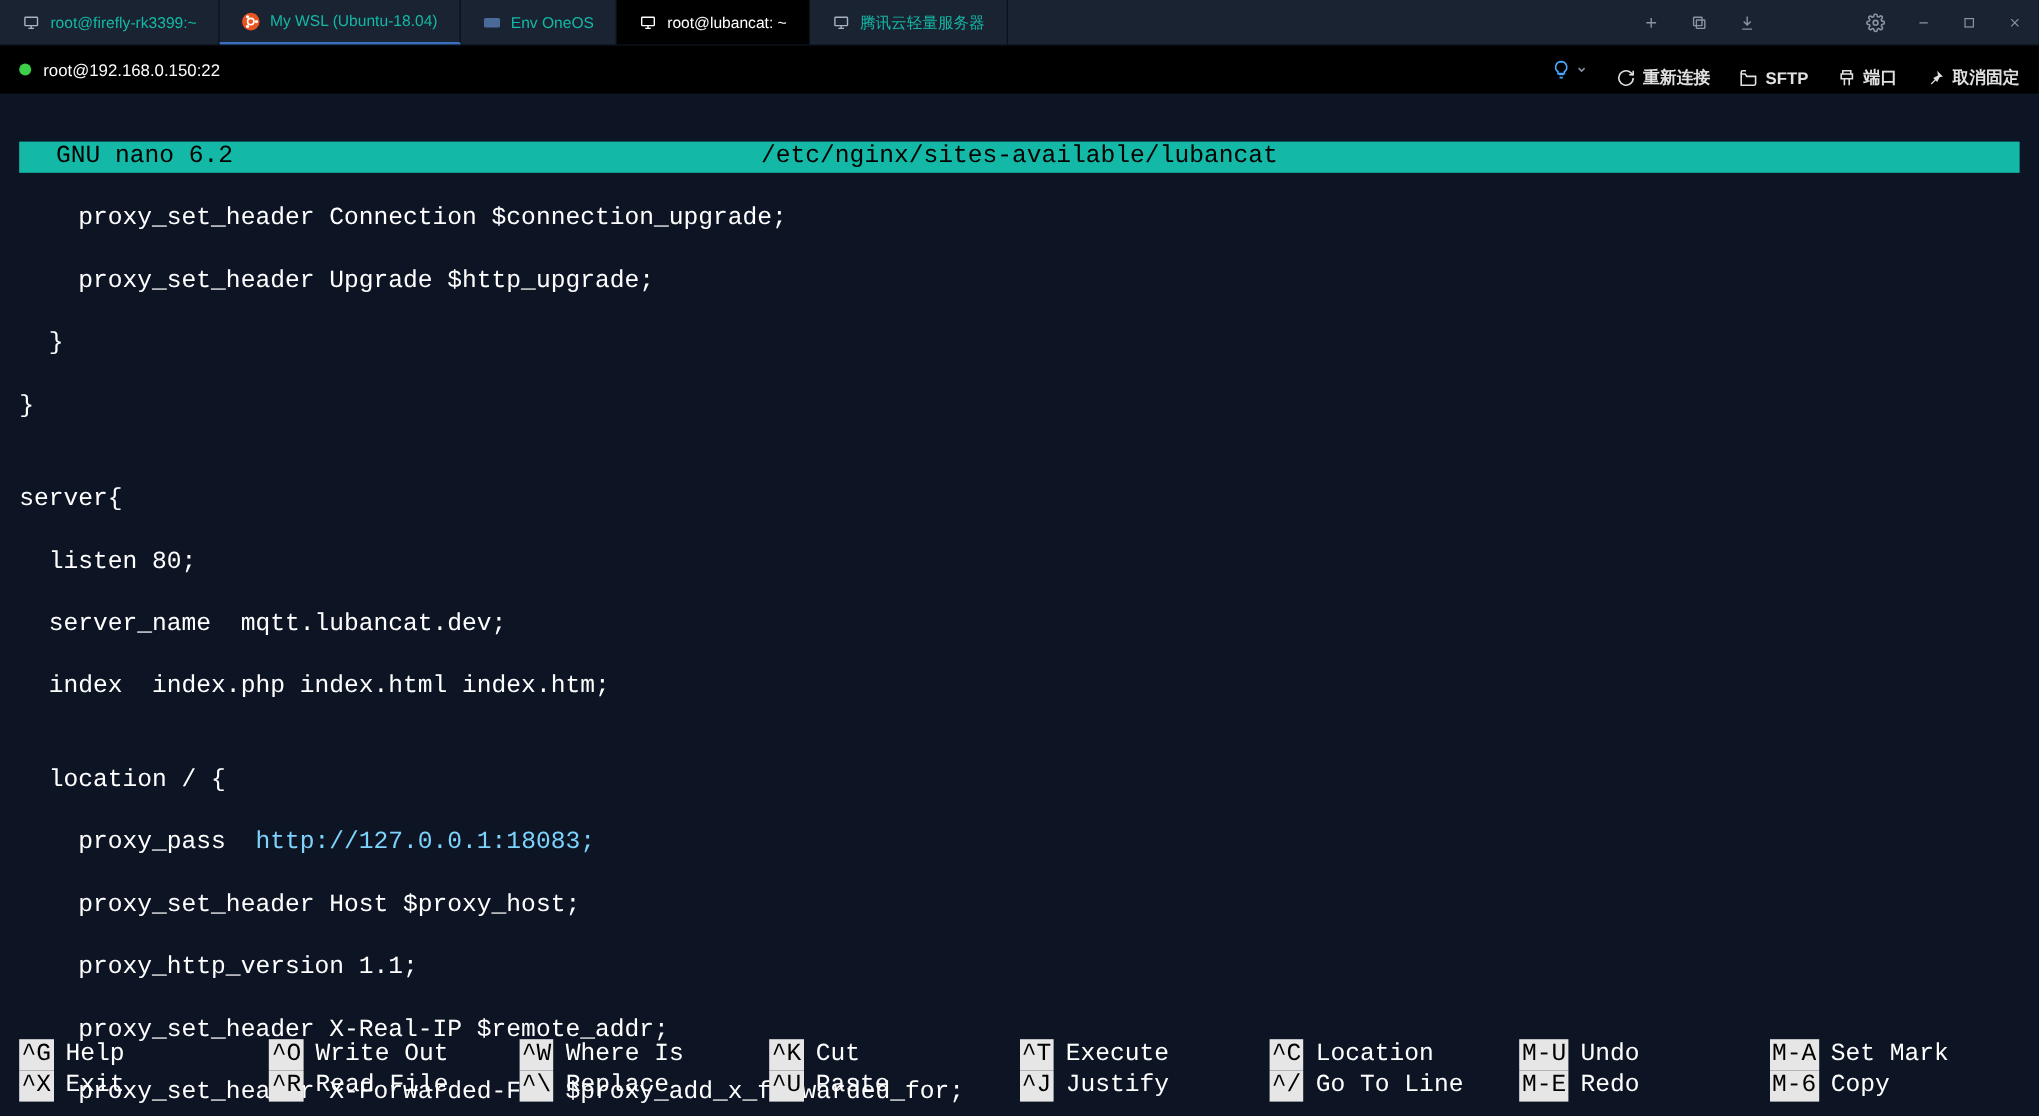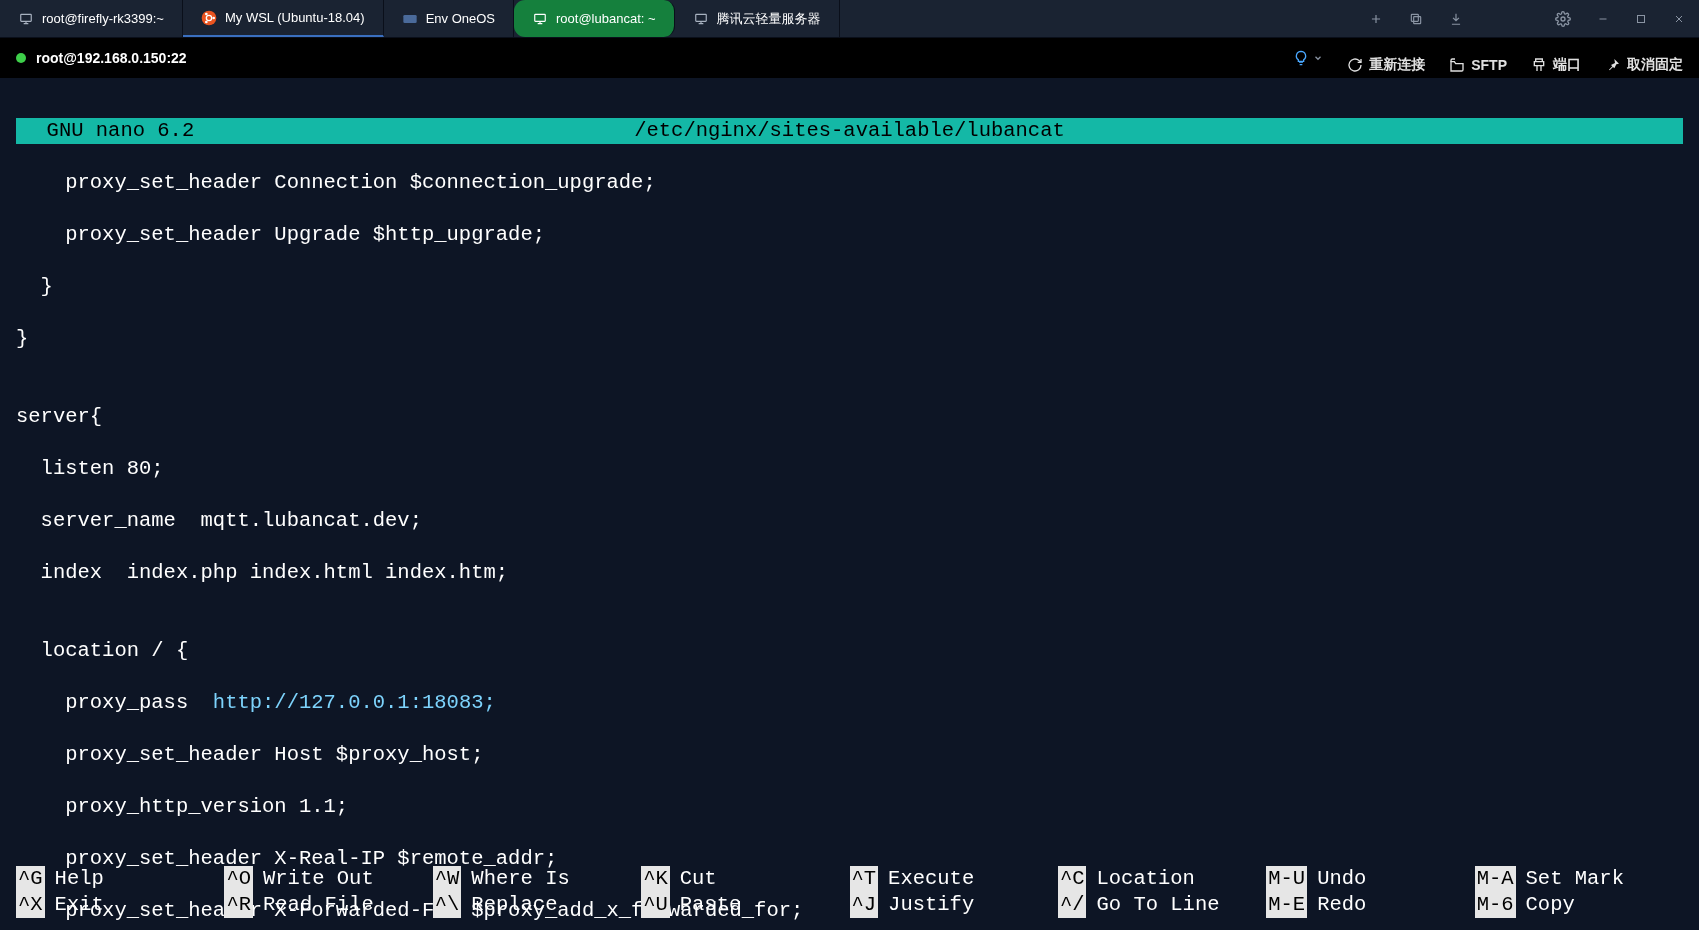--- a/index.html
+++ b/index.html
@@ -20,26 +20,26 @@
   height: 38px;
   background: #1a2332;
   border-bottom: 1px solid #0a0f1a;
 }
 .tab {
   display: flex;
   align-items: center;
   gap: 8px;
   padding: 0 18px;
   height: 100%;
-  color: #ffffff;
+  color: #14b8a6;
   font-size: 13px;
   cursor: pointer;
   border-right: 1px solid #0a0f1a;
 }
-.tab.active { background: #15803d; color: #ffffff; border-radius: 11px; }
+.tab.active { background: #000000; color: #ffffff; }
 .tab .tabicon { width: 16px; height: 16px; display:flex; align-items:center; justify-content:center; }
 .tab-actions {
   margin-left: auto;
   display: flex;
   gap: 26px;
   padding: 0 14px;
   align-items: center;
   color: #8a94a3;
 }
 .tab-actions span { cursor: pointer; display:flex; align-items:center; }
@@ -50,21 +50,21 @@
   align-items: center;
   height: 40px;
   background: #000000;
   padding: 0 16px;
   font-size: 14px;
 }
 .status-dot {
   width: 10px; height: 10px; border-radius: 50%;
   background: #3ecf4a; margin-right: 10px;
 }
-.session-title { color: #ffffff; font-weight: bold; }
+.session-title { color: #ffffff; font-weight: normal; }
 .session-right {
   margin-left: auto;
   display: flex;
   align-items: center;
   gap: 24px;
   color: #e0e0e0;
 }
 .session-right .bulb { display:flex; align-items:center; gap:4px; color:#4aa8ff; }
 .session-right .item { display:flex; align-items:center; gap:6px; cursor:pointer; font-weight:bold;margin-top:13px; }
 

